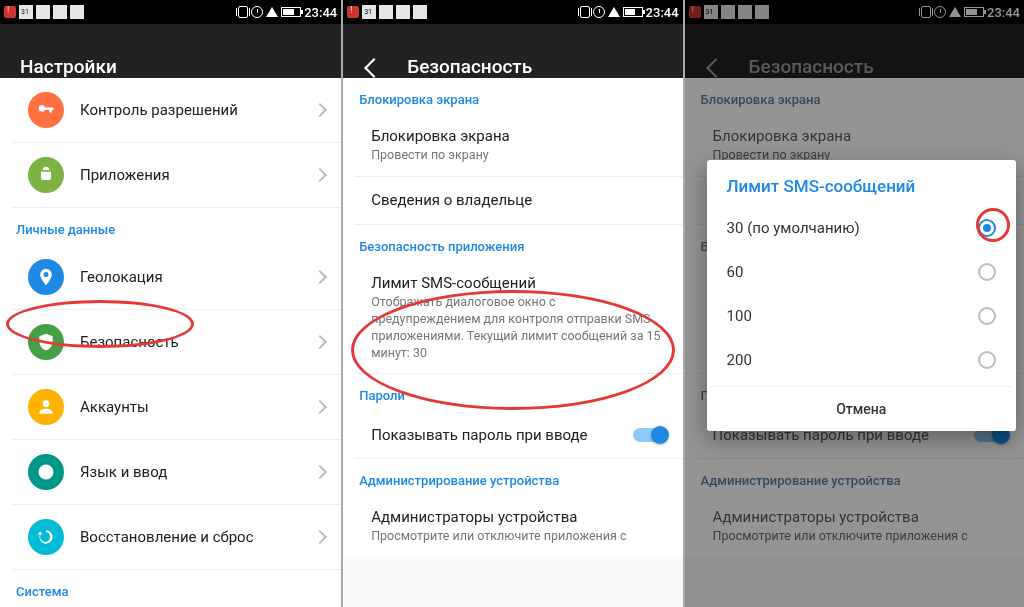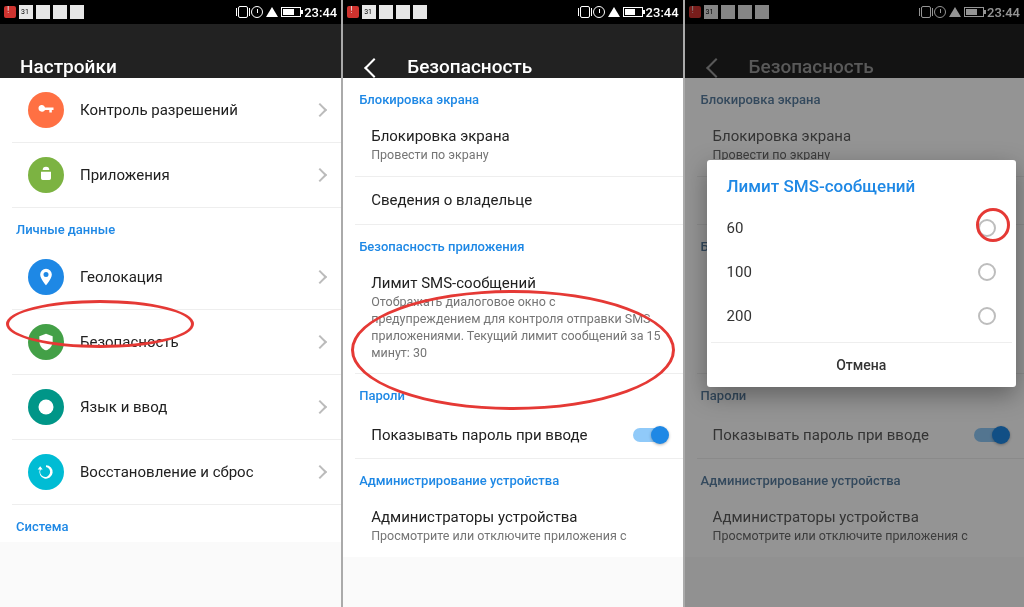--- a/index.html
+++ b/index.html
@@ -122,20 +122,29 @@
       <div class="row" style="position:relative;">
         <div class="icon bg-green2">
             <svg viewBox="0 0 24 24">
               <path d="M12 2l8 3v6c0 5-3.4 9.7-8 11-4.6-1.3-8-6-8-11V5z"></path>
             </svg>
           </div>
         <span class="label">Безопасность</span>
         <span class="chev"></span>
       </div>
       <div class="row">
+        <div class="icon bg-yellow">
+            <svg viewBox="0 0 24 24">
+              <path d="M12 12a4 4 0 1 0 0-8 4 4 0 0 0 0 8zm0 2c-4 0-8 2-8 5v1h16v-1c0-3-4-5-8-5z"></path>
+            </svg>
+          </div>
+        <span class="label">Аккаунты</span>
+        <span class="chev"></span>
+      </div>
+      <div class="row">
         <div class="icon bg-teal">
             <svg viewBox="0 0 24 24">
               <circle cx="12" cy="12" r="9"></circle>
               <text x="12" y="16" font-size="11" text-anchor="middle" fill="#009688" style="fill:#fff">T</text>
             </svg>
           </div>
         <span class="label">Язык и ввод</span>
         <span class="chev"></span>
       </div>
       <div class="row">
@@ -257,20 +266,24 @@
         <div style="flex:1">
           <div class="primary">Администраторы устройства</div>
           <div class="secondary">Просмотрите или отключите приложения с</div>
         </div>
       </div>
     </div>
     <div class="scrim"></div>
     <div class="dialog">
       <div class="dtitle">Лимит SMS-сообщений</div>
       <div class="dopt">
+        <span>30 (по умолчанию)</span>
+        <span class="radio on"></span>
+      </div>
+      <div class="dopt">
         <span>60</span>
         <span class="radio"></span>
       </div>
       <div class="dopt">
         <span>100</span>
         <span class="radio"></span>
       </div>
       <div class="dopt">
         <span>200</span>
         <span class="radio"></span>

